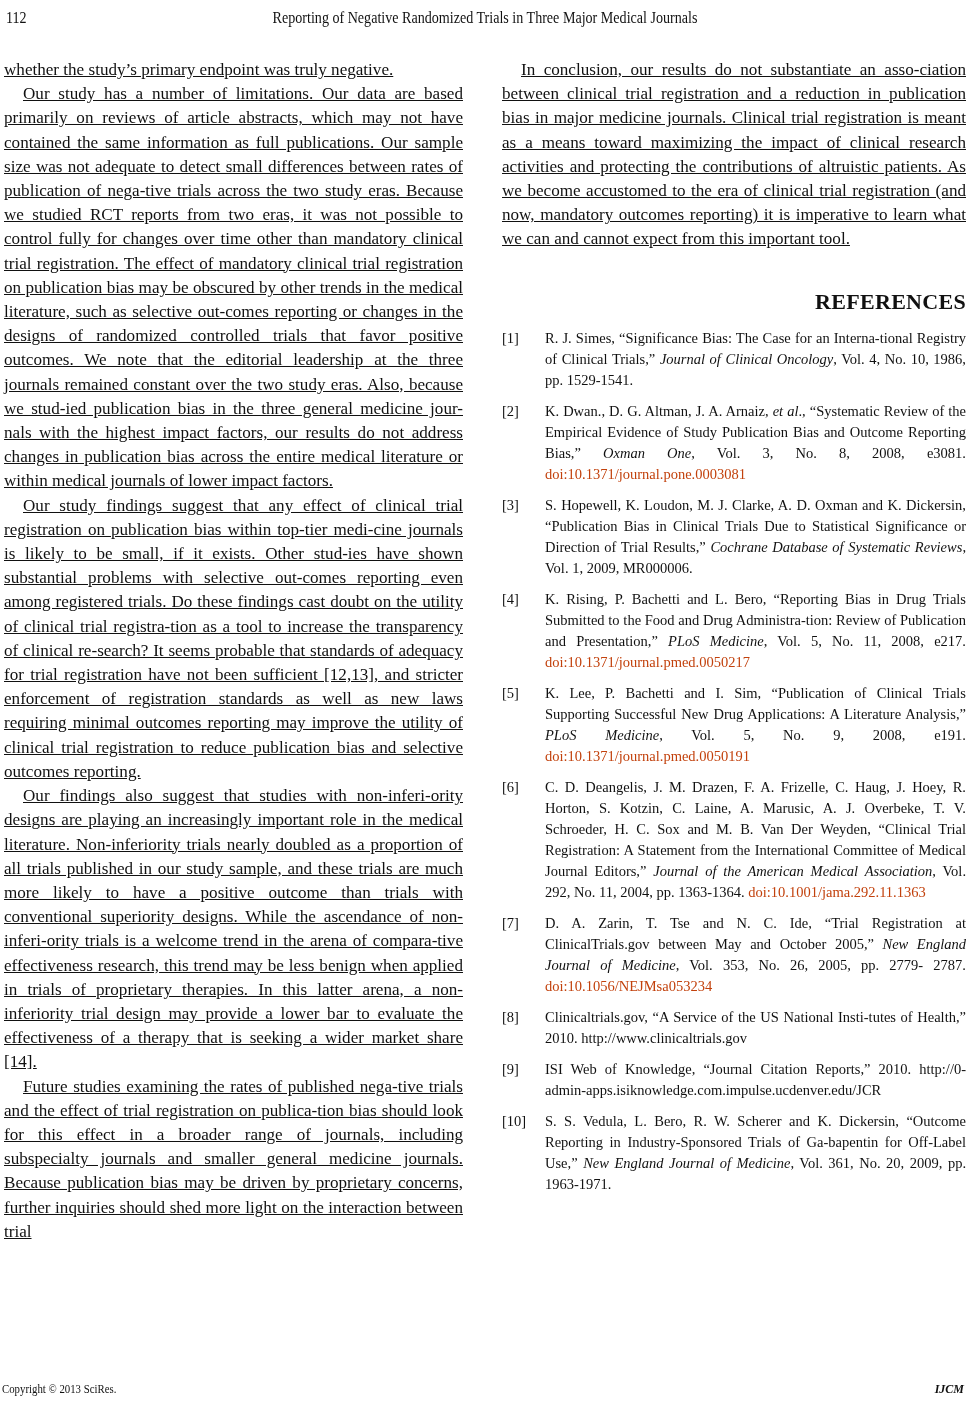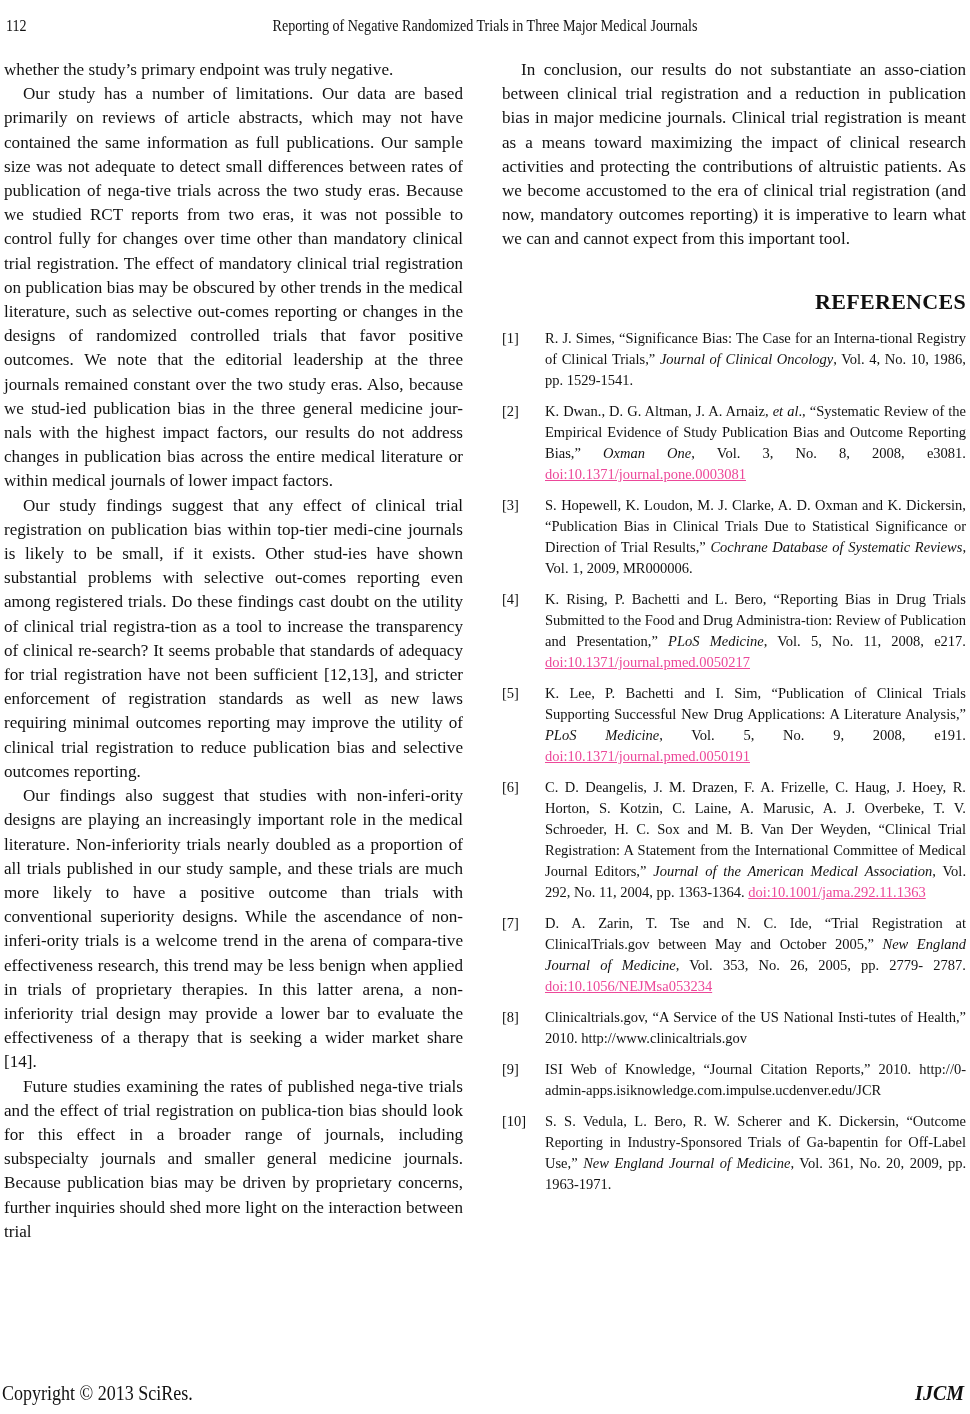--- a/index.html
+++ b/index.html
@@ -1,35 +1,35 @@
 <!DOCTYPE html>
 <html><head>
 <meta charset="utf-8">
 <style>
   html, body { margin: 0; padding: 0; background: #ffffff; }
   body {
     width: 970px; height: 1414px; position: relative; overflow: hidden;
     font-family: "Liberation Serif", "DejaVu Serif", serif; color: #111111;
   }
-  .running-head { position: absolute; top: 16px; left: 0; width: 970px; height: 24px; }
+  .running-head { position: absolute; top: 8px; left: 0; width: 970px; height: 24px; }
   .page-num { position: absolute; left: 6px; top: 1px; font-size: 16px; transform: scaleX(0.88); transform-origin: left; }
   .head-title { position: absolute; left: 0; right: 0; top: 1px; text-align: center; font-size: 16px; transform: scaleX(0.88); }
   .col { position: absolute; top: 58px; font-size: 17.1px; line-height: 24.2px; }
   .col-left { left: 4px; width: 459px; }
   .col-right { left: 502px; width: 464px; }
-  .para { text-align: justify; margin: 0; hyphens: manual; }
+  .para { text-align: justify; margin: 0; hyphens: manual; text-decoration: underline; }
   .para.indent { text-indent: 19px; }
   .ref-heading { text-align: right; font-weight: bold; font-size: 22px; margin: 38px 0 14px 0; letter-spacing: 0.3px; }
   .refs { font-size: 14.5px; line-height: 21px; }
   .ref { display: flex; margin-bottom: 10px; }
   .ref-num { width: 43px; flex: none; }
   .ref-body { flex: 1; text-align: justify; }
   .ref-body i { }
-  a.doi { color: #ec4899; text-decoration: underline; }
-  .footer { position: absolute; left: 0; top: 1382px; width: 970px; height: 24px; font-size: 20px; }
+  a.doi { color: #c2410c; }
+  .footer { position: absolute; left: 0; top: 1382px; width: 970px; height: 24px; font-size: 12px; }
   .copyright { position: absolute; left: 2px; top: 0; transform: scaleX(0.9); transform-origin: left; }
   .journal-abbr { position: absolute; right: 6px; top: 0; font-weight: bold; font-style: italic; }
 </style>
 </head>
 <body>
 
 <div class="running-head">
   <span class="page-num">112</span>
   <div class="head-title">Reporting of Negative Randomized Trials in Three Major Medical Journals</div>
 </div>

